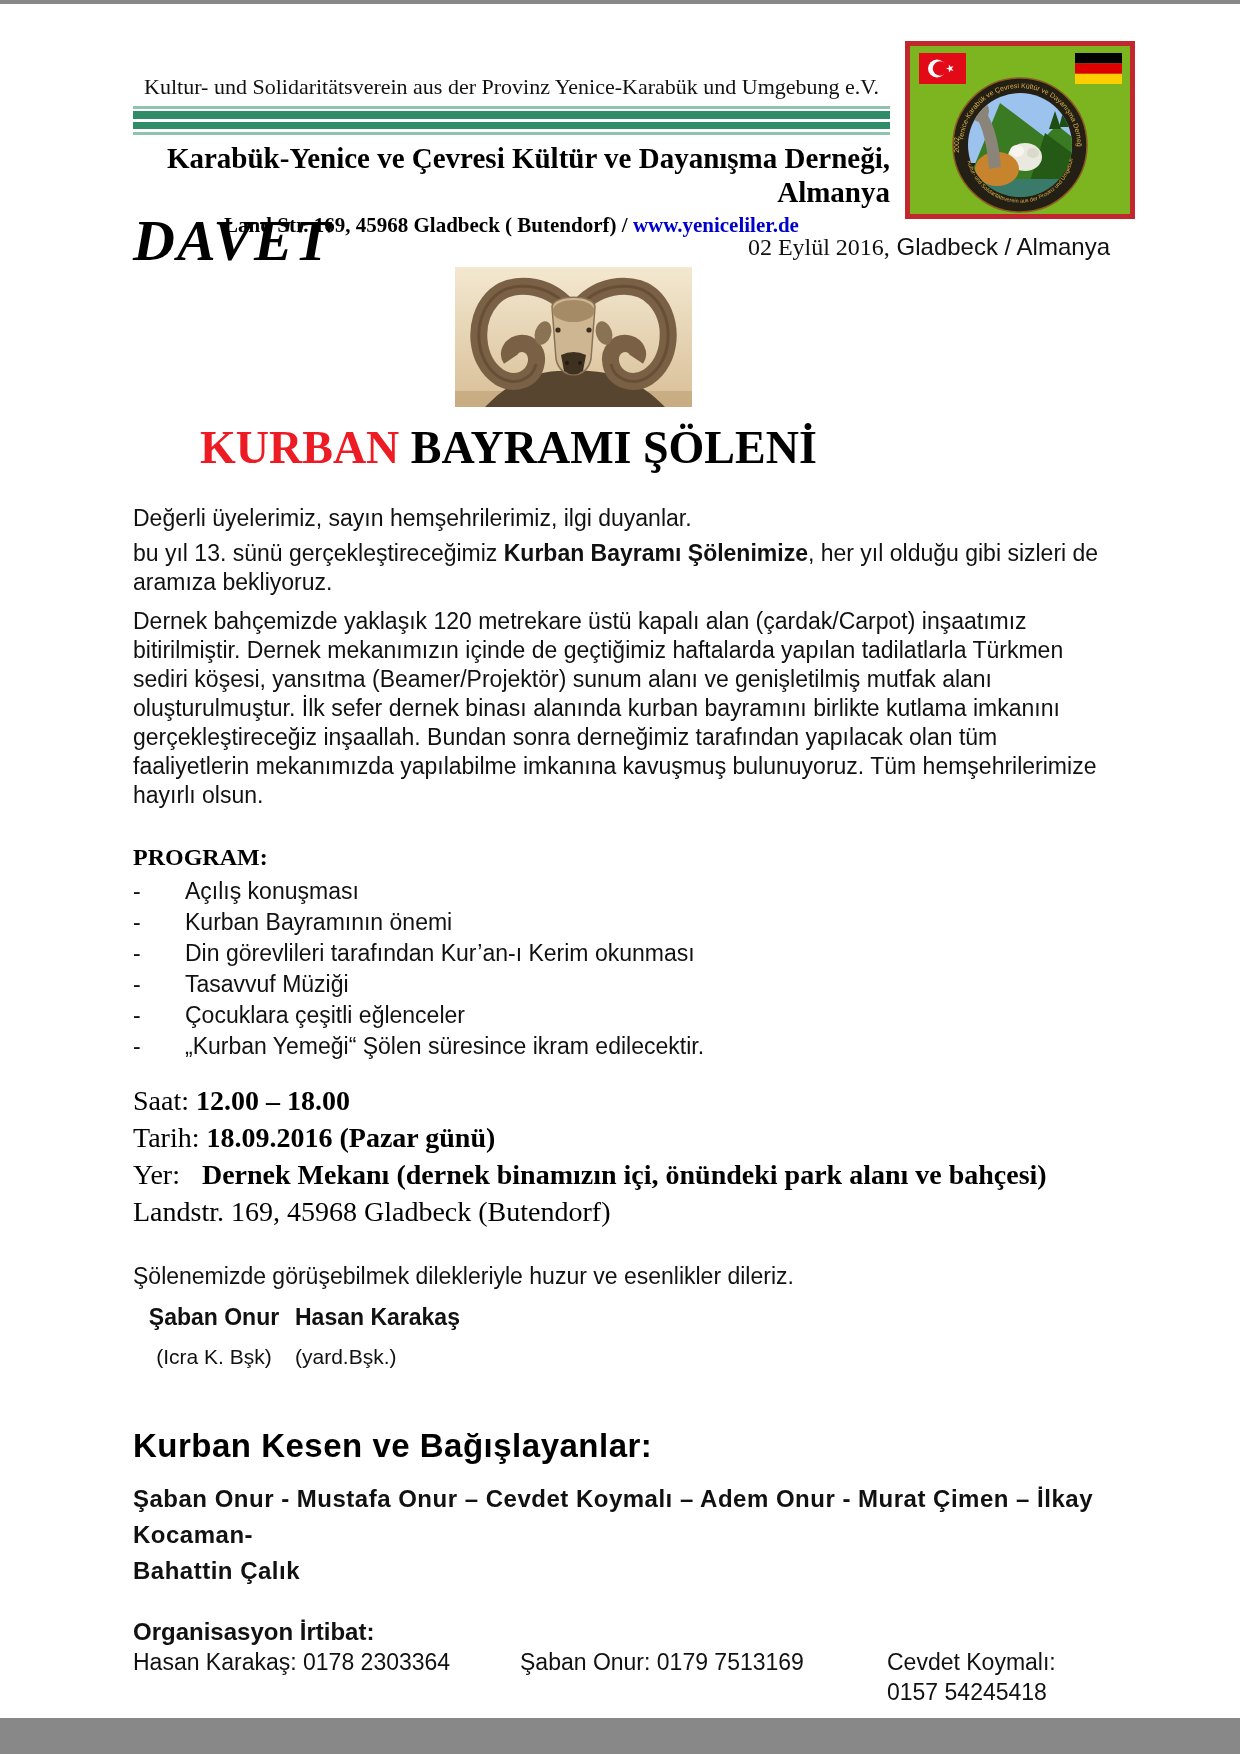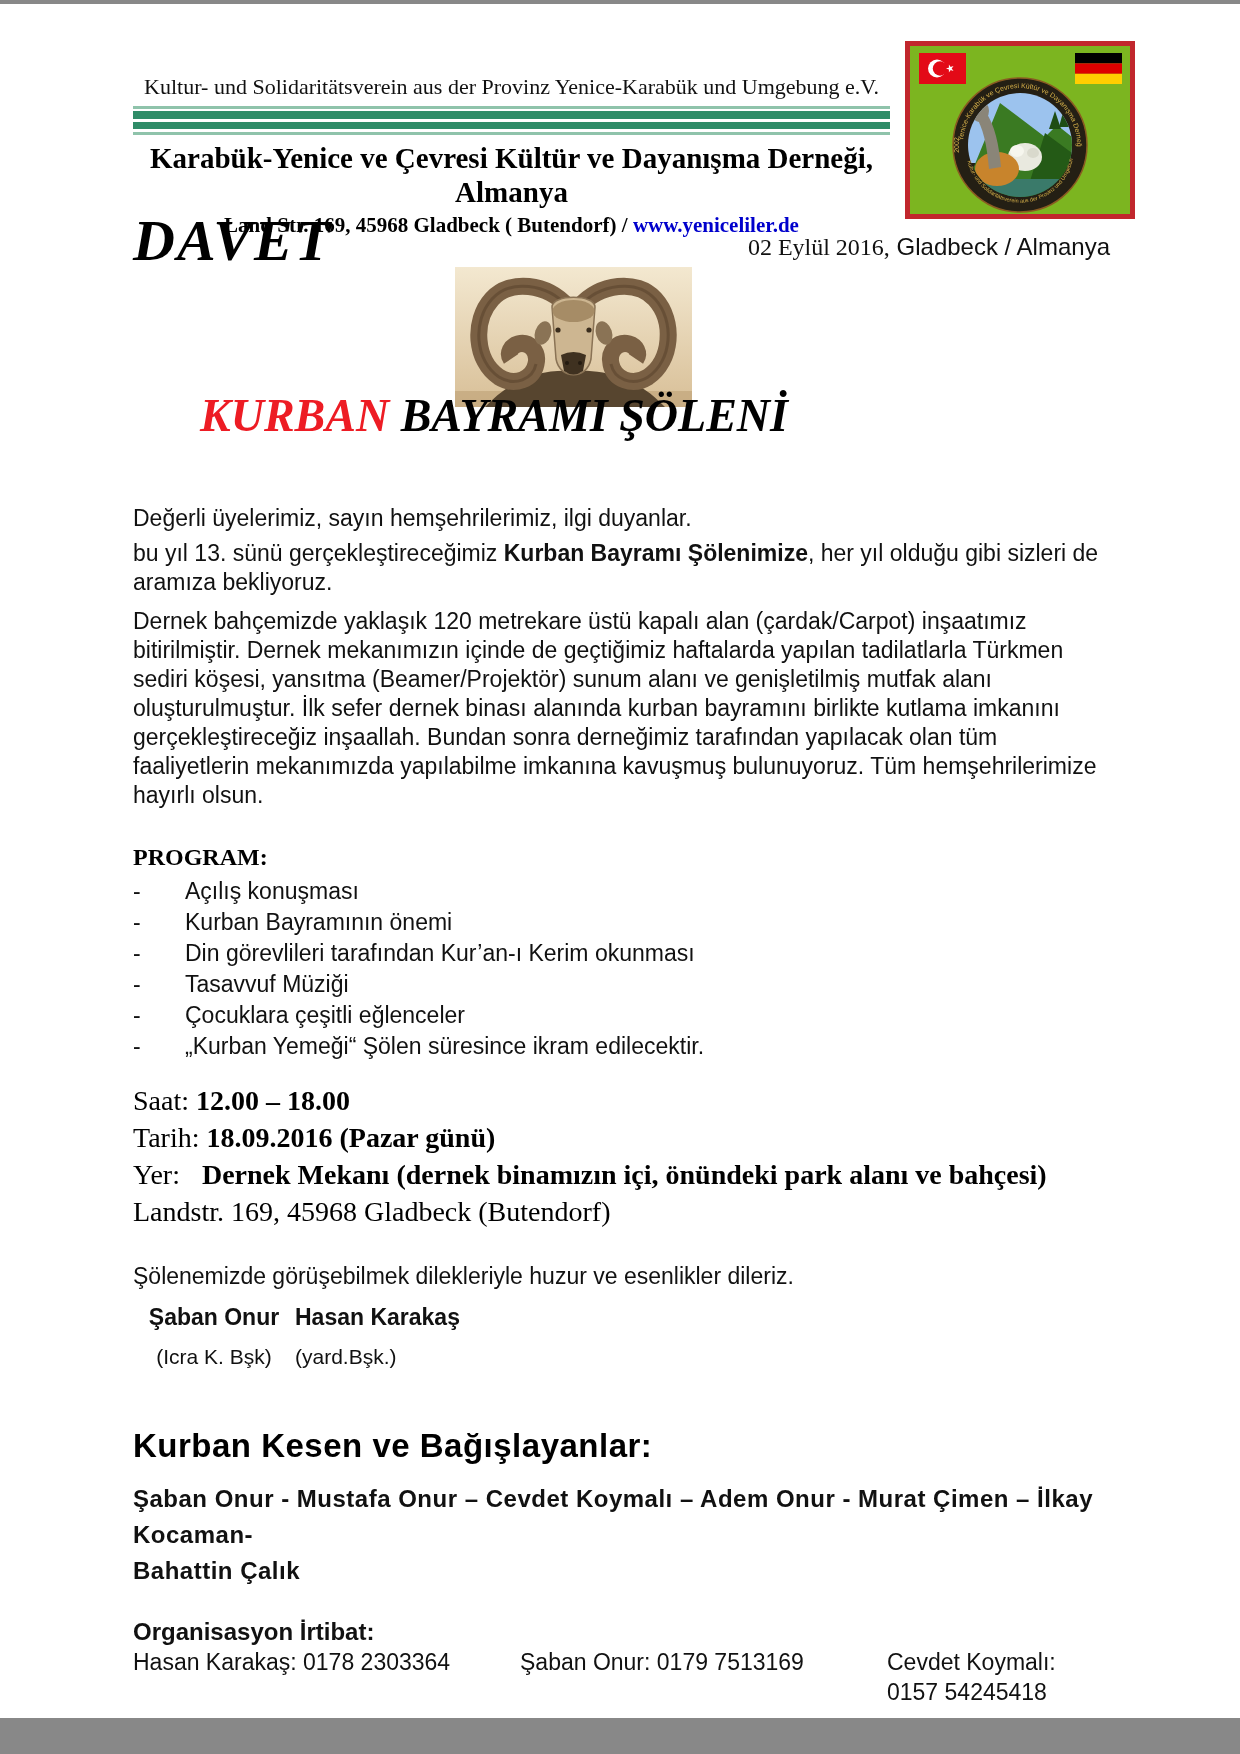--- a/index.html
+++ b/index.html
@@ -13,36 +13,36 @@
   .top-block { position:absolute; left:133px; top:70px; width:757px; text-align:center; }
   .assoc-de { font-family:"Liberation Serif", serif; font-size:22px; line-height:26px; color:#111; }
   .stripes { margin-top:6px; }
   .stripes .s1 { height:3px; background:#8fc3ab; }
   .stripes .g1 { height:2px; }
   .stripes .s2 { height:8px; background:#2f8c68; }
   .stripes .g2 { height:3px; }
   .stripes .s3 { height:7px; background:#2f8c68; }
   .stripes .g3 { height:3px; }
   .stripes .s4 { height:3px; background:#8fc3ab; }
-  .assoc-tr { margin-top:6px; font-family:"Liberation Serif", serif; font-weight:bold; font-size:29px; line-height:34px; color:#000; }
+  .assoc-tr { margin-top:6px; font-family:"Liberation Serif", serif; font-weight:bold; font-size:29px; line-height:34px; color:#000;text-align:right; }
   .addr { margin-top:3px; font-family:"Liberation Serif", serif; font-weight:bold; font-size:21px; line-height:26px; color:#000; }
   .addr a { color:#0000cc; text-decoration:none; }
 
   .logo-box { position:absolute; left:905px; top:37px; width:230px; height:178px; }
 
   
   .davet-row { position:absolute; left:133px; top:205px; width:977px; display:flex; justify-content:space-between; align-items:flex-end; }
   .davet { font-family:"Liberation Serif", serif; font-weight:bold; font-style:italic; font-size:58px; line-height:64px; letter-spacing:2px; color:#000; }
   .date-line { font-size:24px; line-height:28px; padding-bottom:12px; color:#111; }
   .date-line .d-serif { font-family:"Liberation Serif", serif; }
 
   .ram-box { position:absolute; left:455px; top:263px; width:237px; height:140px; }
 
-  .main-heading { position:absolute; left:200px; top:384px; margin:0;
-    font-family:"Liberation Serif", serif; font-style:italic; font-weight:bold;
+  .main-heading { position:absolute; left:200px; top:416px; margin:0;
+    font-family:"Liberation Serif", serif; font-weight:bold;
     font-size:46px; line-height:56px; color:#000; white-space:nowrap; }
   .main-heading .red { color:#ed1c24; }
 
   
   .body-col { position:absolute; left:133px; top:500px; width:980px; font-size:23px; line-height:29px; color:#111; }
   .p { margin:0 0 0 0; }
   .mt6 { margin-top:6px; } .mt10 { margin-top:10px; } .mt12 { margin-top:12px; }
   .bold { font-weight:bold; }
 
   .program-head { margin-top:32px; font-family:"Liberation Serif", serif; font-weight:bold; font-size:24px; line-height:30px; color:#000; }

